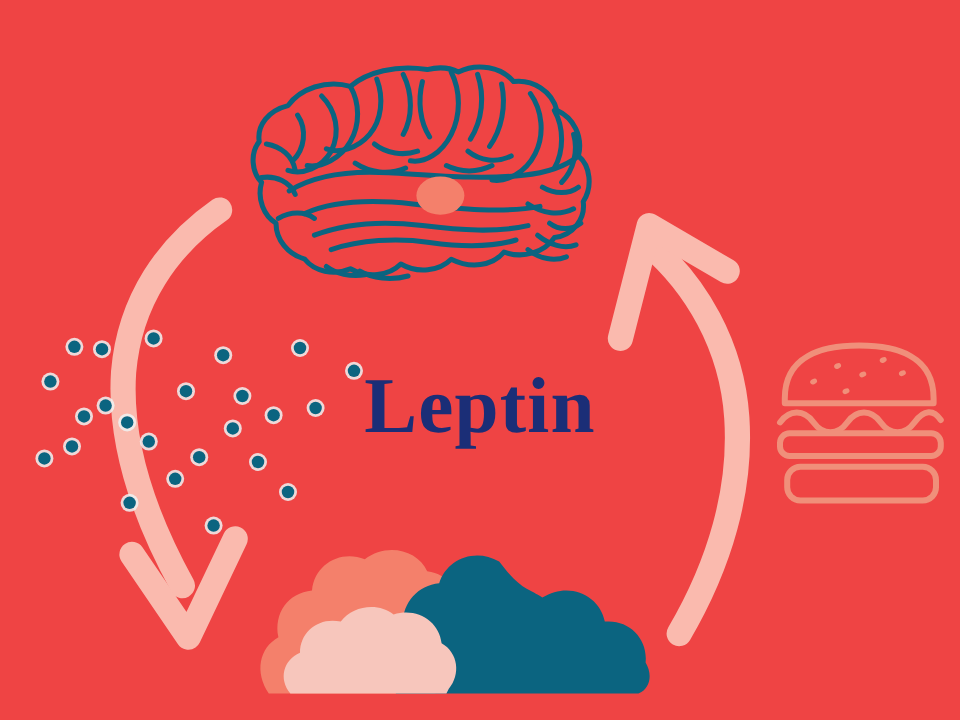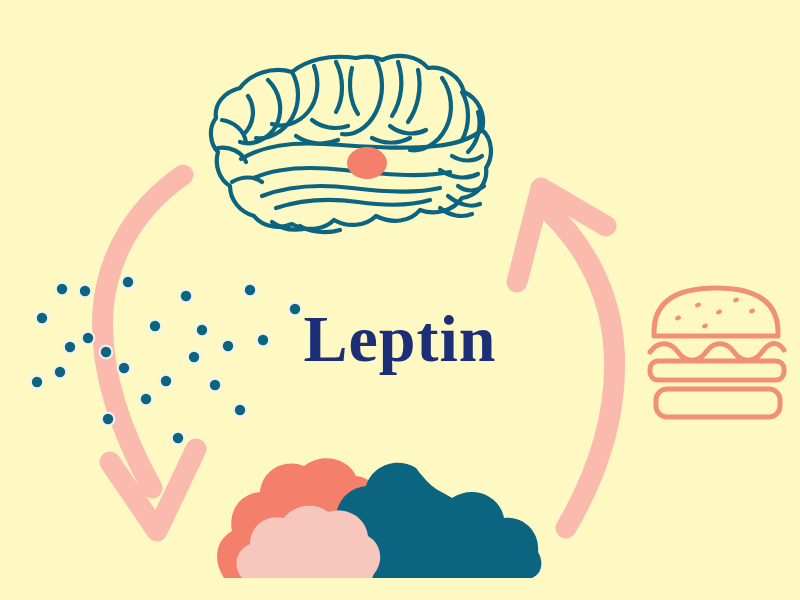--- a/index.html
+++ b/index.html
@@ -12,21 +12,21 @@
     height: 600px;
     overflow: hidden;
     font-family: "Liberation Sans", sans-serif;
     background: #e8e0da;
   }
 
   .infographic {
     position: relative;
     width: 800px;
     height: 600px;
-    background: #fef9c3;
+    background: #ef4444;
   }
 
   .layer {
     position: absolute;
     top: 0;
     left: 0;
     width: 800px;
     height: 600px;
   }
 

